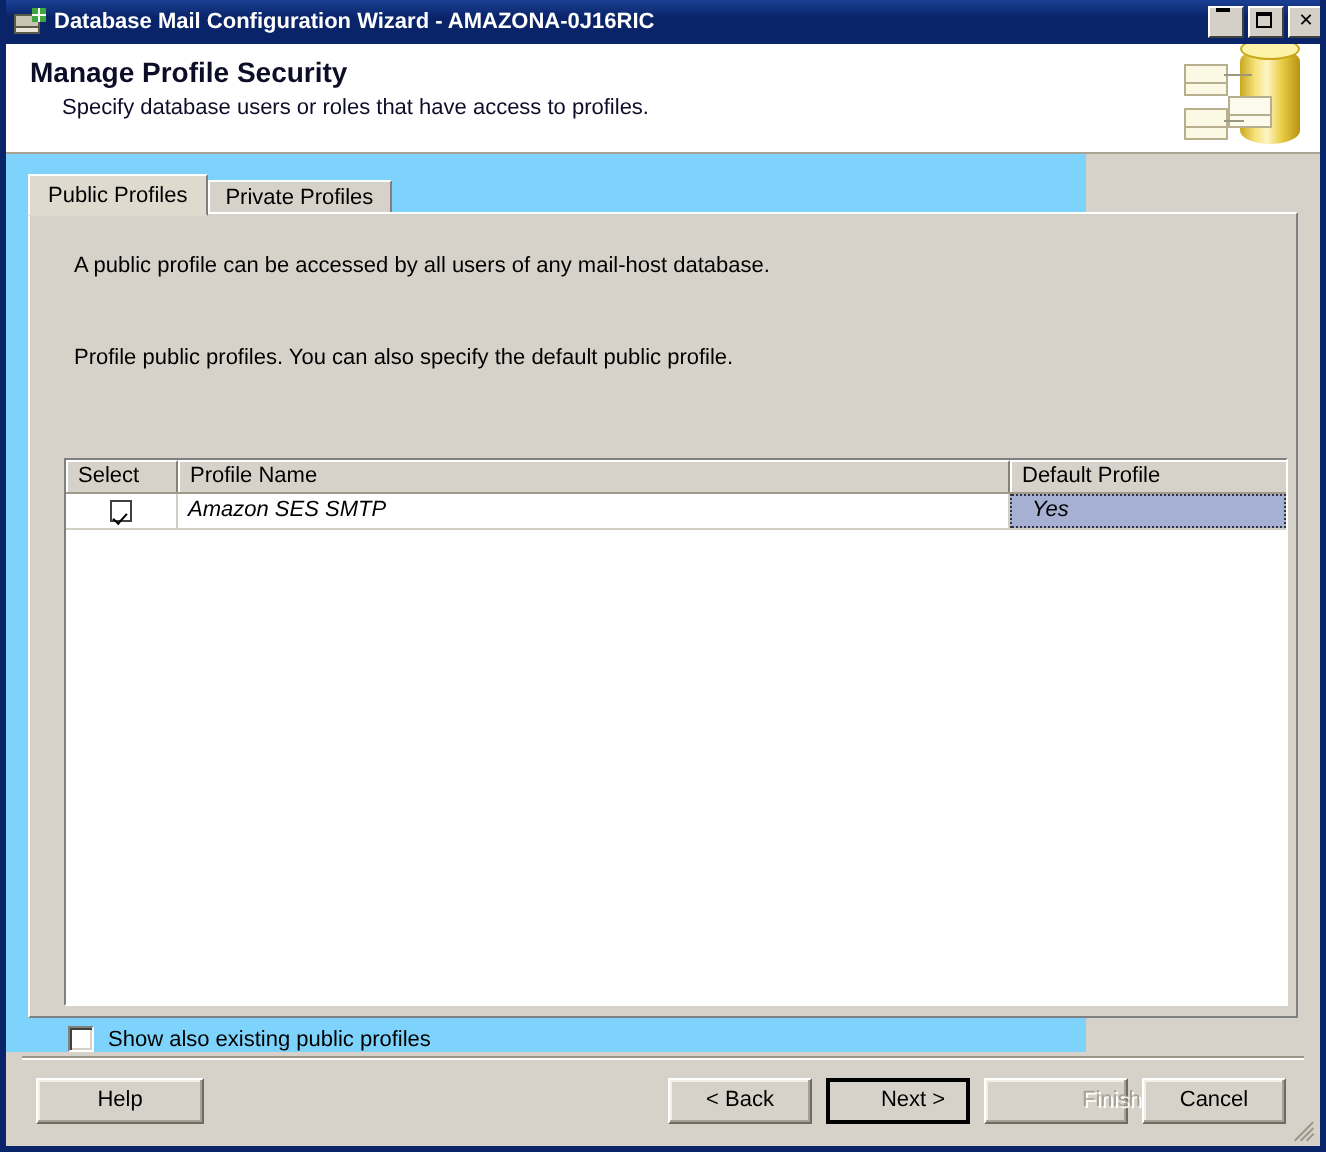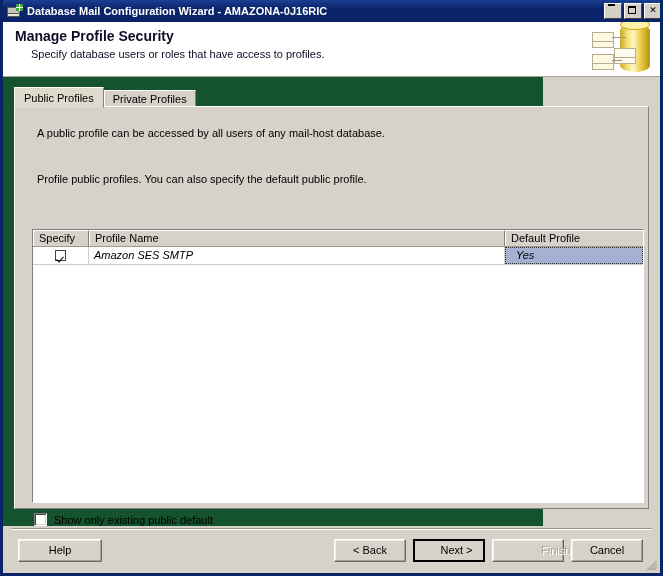--- a/index.html
+++ b/index.html
@@ -195,21 +195,21 @@
   }
   #arr1 { left: 38px; top: 17px; width: 14px; }
   #arr2 { left: 38px; top: 40px; width: 10px; }
 
   
   #content {
     position: absolute;
     left: 0; top: 77px;
     width: 540px;
     height: 449px;
-    background: #14532d;
+    background: #7dd3fc;
   }
 
   
   #tabstrip {
     position: absolute;
     left: 13px; top: 12px;
     height: 19px;
     display: flex;
     align-items: flex-end;
   }
@@ -487,36 +487,36 @@
       </div>
     </div>
 
     <div id="tabpanel">
 
       <div class="desc" id="desc1">A public profile can be accessed by all users of any mail-host database.</div>
       <div class="desc" id="desc2">Profile public profiles. You can also specify the default public profile.</div>
 
       <div id="grid">
         <div id="grid-header">
-          <div class="gh gh-public">Specify</div>
+          <div class="gh gh-public">Select</div>
           <div class="gh gh-name">Profile Name</div>
           <div class="gh gh-default">Default Profile</div>
         </div>
         <div id="grid-row">
           <div class="gc gc-public">
             <span class="cell-check checked"></span>
           </div>
           <div class="gc gc-name">Amazon SES SMTP</div>
           <div class="gc gc-default">Yes</div>
         </div>
       </div>
 
       <div id="showonly-row">
         <span id="showonly-box"></span>
-        <span id="showonly-label">Show only existing public default</span>
+        <span id="showonly-label">Show also existing public profiles</span>
       </div>
 
     </div>
   </div>
 
   <div id="footer">
     <div id="footer-sep"></div>
     <button class="btn" id="btn-help">Help</button>
     <button class="btn" id="btn-back">&lt; Back</button>
     <button class="btn default" id="btn-next">Next &gt;</button>

